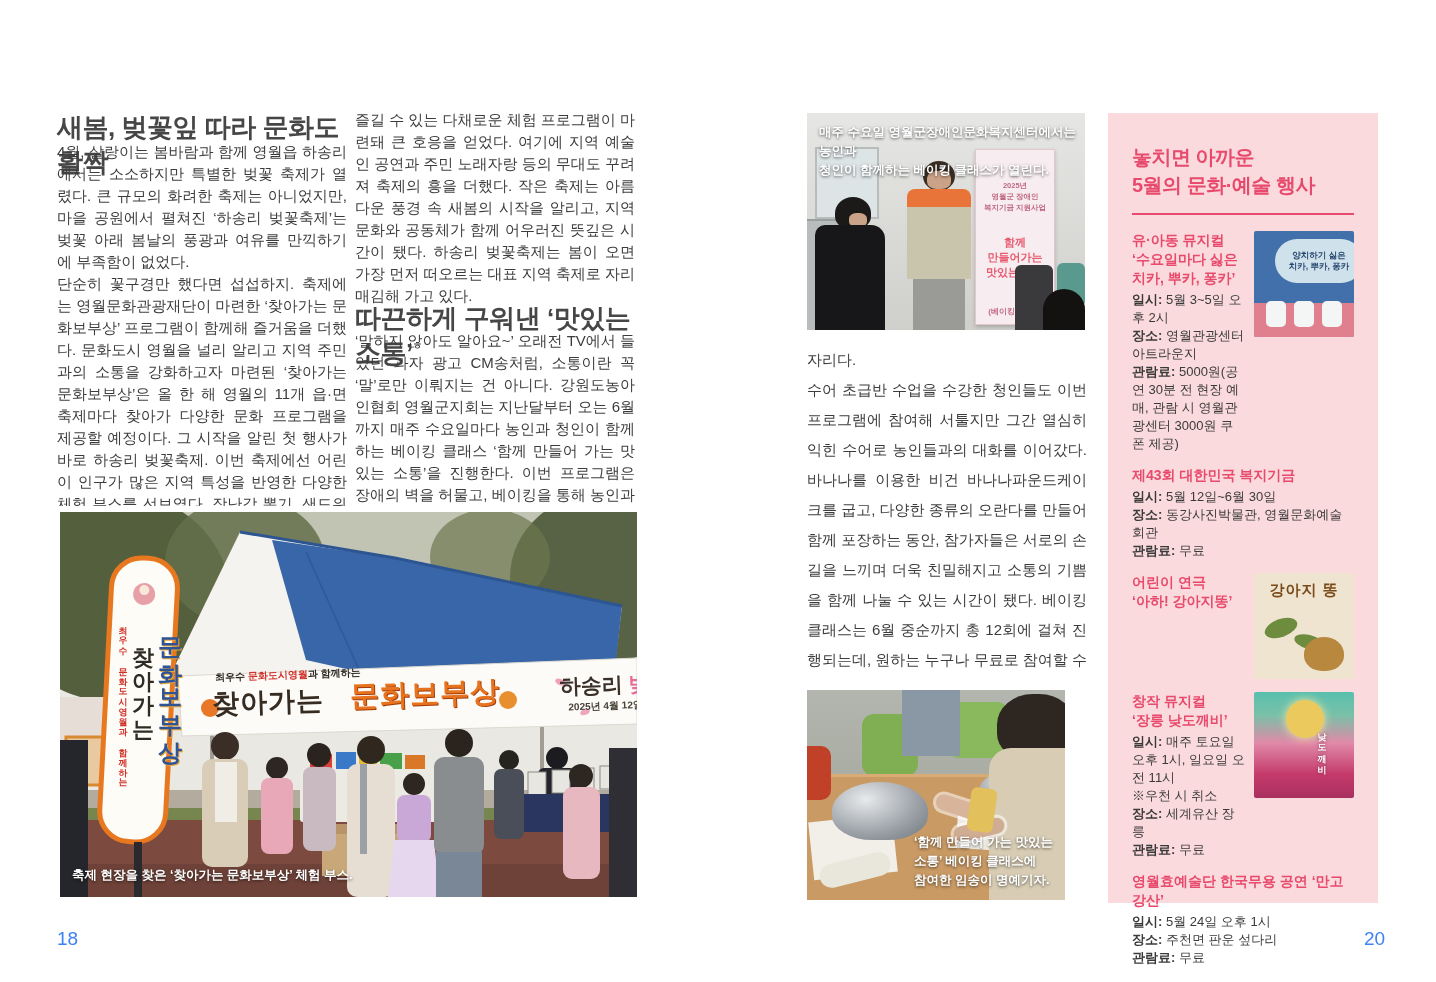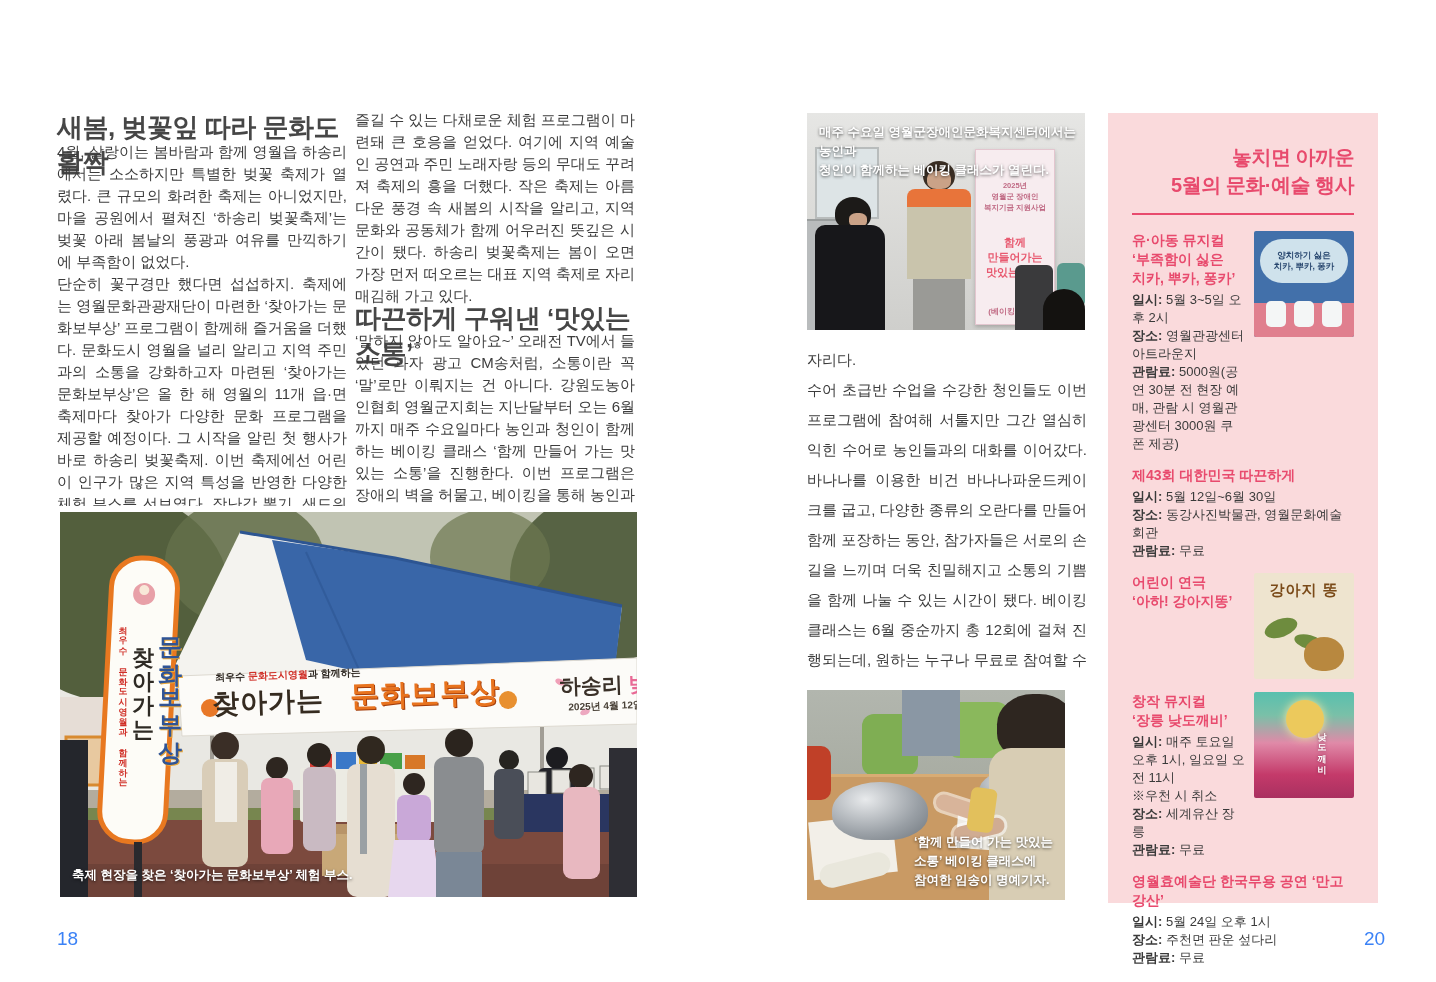--- a/index.html
+++ b/index.html
@@ -36,30 +36,30 @@
 
   
   .roll-banner{position:absolute;left:168px;top:36px;width:80px;height:176px;background:#f7ecef;border:1px solid #e3c6cf;box-shadow:0 2px 4px rgba(0,0,0,.2);text-align:center}
   .rb-top{margin-top:12px;font-size:7.5px;line-height:11px;color:#c06a84;font-weight:700}
   .rb-mid{margin-top:4px;font-size:11px;line-height:15px;color:#e85a70;font-weight:700}
   .rb-bot{margin-top:8px;font-size:8px;color:#c06a84;font-weight:700}
   .person{position:absolute}
 
   
   .sidebar{left:1108px;top:113px;width:270px;height:790px;background:#fadadc;padding:30px 24px 0 24px}
-  .sb-title{color:#e84a6d;font-size:20px;line-height:28px;font-weight:700;text-align:right;letter-spacing:-.5px}
+  .sb-title{color:#e84a6d;font-size:20px;line-height:28px;font-weight:700;text-align:left;letter-spacing:-.5px}
   .sb-divider{border:none;border-top:2px solid #e84a6d;margin:14px 0 16px 0}
   .event{display:flex;margin-bottom:13px}
   .event-text{flex:1;padding-right:8px}
   .event-title{color:#e84a6d;font-size:14px;line-height:19px;font-weight:700;white-space:pre-line;margin-bottom:3px}
   .ev-row{font-size:13px;line-height:18px;color:#3a3a3a}
   .ev-label{font-weight:700}
   .event-thumb{width:100px;height:106px;flex:none;overflow:hidden;position:relative;border-radius:2px}
   .thumb-chika{background:#4270aa}
-  .cloud{position:absolute;left:6px;top:8px;width:88px;height:44px;background:#cfe2ec;border-radius:22px;display:flex;align-items:center;justify-content:center}
+  .cloud{position:absolute;left:21px;top:8px;width:88px;height:44px;background:#cfe2ec;border-radius:22px;display:flex;align-items:center;justify-content:center}
   .chika-label{font-size:8.5px;line-height:11px;font-weight:700;color:#27466e;text-align:center}
   .gum{position:absolute;left:0;bottom:0;width:100px;height:34px;background:#e07f8e}
   .tooth{position:absolute;bottom:10px;width:20px;height:26px;background:#f4f6f6;border-radius:5px}
   .tooth:nth-child(1){left:12px}.tooth:nth-child(2){left:40px}.tooth:nth-child(3){left:68px}
   .thumb-dog{background:#eee4cf}
   .dog-title{position:absolute;left:0;top:8px;width:100%;text-align:center;font-size:15px;font-weight:700;color:#7a4a18;letter-spacing:1px}
   .leaf{position:absolute;background:#6e8c3e;border-radius:50%}
   .l1{left:10px;top:46px;width:34px;height:18px;transform:rotate(-20deg)}
   .l2{left:40px;top:62px;width:30px;height:14px;transform:rotate(15deg)}
   .pup{position:absolute;right:10px;bottom:8px;width:40px;height:34px;background:#b8883f;border-radius:50% 50% 45% 45%}
@@ -244,21 +244,21 @@
   </div>
 
   <div class="abs sidebar">
     <div class="sb-title pre">놓치면 아까운
 5월의 문화·예술 행사</div>
     <hr class="sb-divider">
     <div>
   <div class="event">
     <div class="event-text">
       <div class="event-title">유·아동 뮤지컬
-‘부족함이 싫은
+‘수요일마다 싫은
 치카, 뿌카, 퐁카’</div>
       <div class="event-details">
               <div class="ev-row"><span class="ev-label">일시: </span>5월 3~5일 오후 2시</div>
               <div class="ev-row"><span class="ev-label">장소: </span>영월관광센터 아트라운지</div>
               <div class="ev-row"><span class="ev-label">관람료: </span>5000원(공연 30분 전 현장 예매, 관람 시 영월관광센터 3000원 쿠폰 제공)</div>
             </div>
     </div>
     <div class="event-thumb thumb-chika">
             <div class="cloud">
               <span class="chika-label pre">양치하기 싫은
@@ -267,21 +267,21 @@
             <div class="gum">
               <i class="tooth"></i>
               <i class="tooth"></i>
               <i class="tooth"></i>
             </div>
           </div>
   </div>
 
   <div class="event">
     <div class="event-text">
-      <div class="event-title">제43회 대한민국 따끈하게</div>
+      <div class="event-title">제43회 대한민국 복지기금</div>
       <div class="event-details">
               <div class="ev-row"><span class="ev-label">일시: </span>5월 12일~6월 30일</div>
               <div class="ev-row"><span class="ev-label">장소: </span>동강사진박물관, 영월문화예술회관</div>
               <div class="ev-row"><span class="ev-label">관람료: </span>무료</div>
             </div>
     </div>
 
   </div>
 
   <div class="event">

